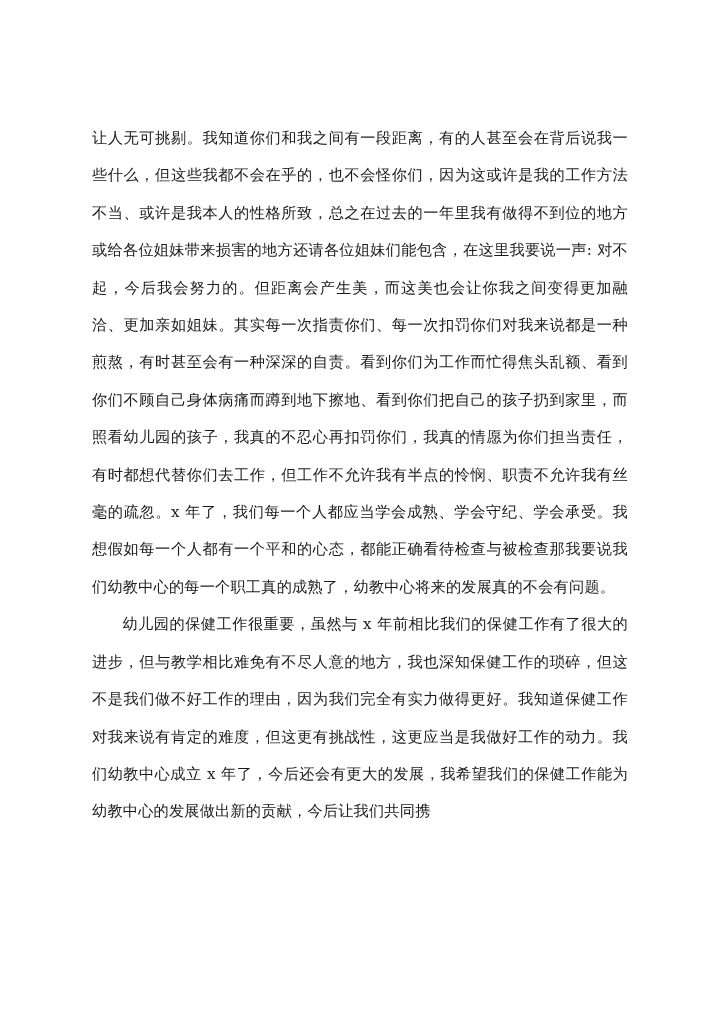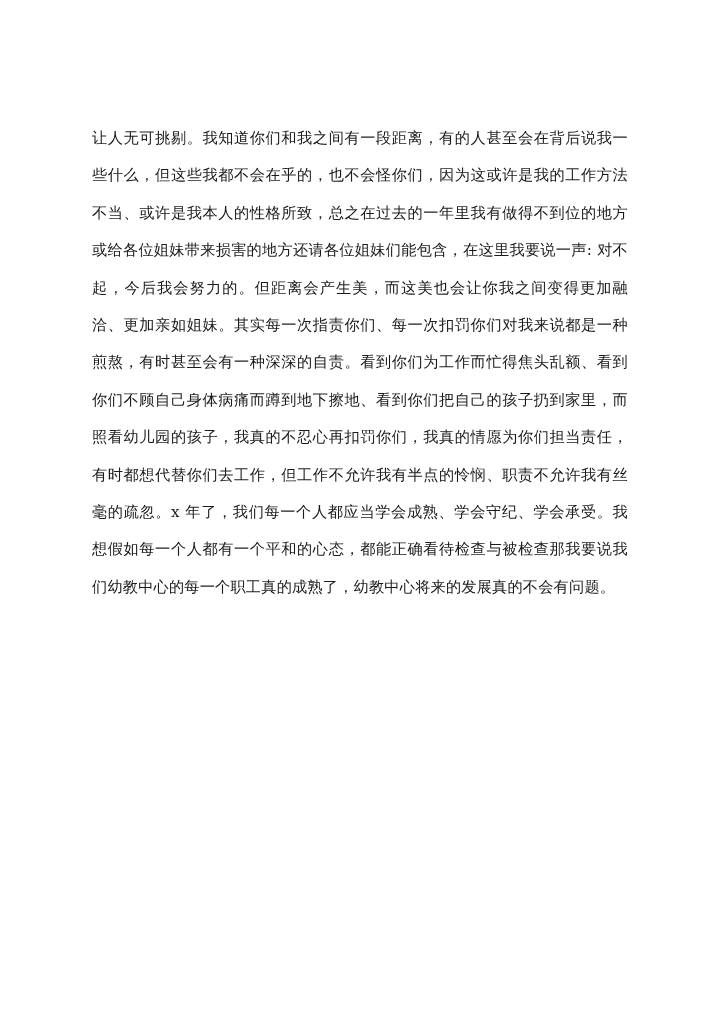--- a/index.html
+++ b/index.html
@@ -40,14 +40,15 @@
   .indent {
     text-indent: 2em;
   }
 </style>
 </head>
 <body>
 
 <div class="page">
   <div class="doc-body">
     <p class="para">让人无可挑剔。我知道你们和我之间有一段距离，有的人甚至会在背后说我一些什么，但这些我都不会在乎的，也不会怪你们，因为这或许是我的工作方法不当、或许是我本人的性格所致，总之在过去的一年里我有做得不到位的地方或给各位姐妹带来损害的地方还请各位姐妹们能包含，在这里我要说一声: 对不起，今后我会努力的。但距离会产生美，而这美也会让你我之间变得更加融洽、更加亲如姐妹。其实每一次指责你们、每一次扣罚你们对我来说都是一种煎熬，有时甚至会有一种深深的自责。看到你们为工作而忙得焦头乱额、看到你们不顾自己身体病痛而蹲到地下擦地、看到你们把自己的孩子扔到家里，而照看幼儿园的孩子，我真的不忍心再扣罚你们，我真的情愿为你们担当责任，有时都想代替你们去工作，但工作不允许我有半点的怜悯、职责不允许我有丝毫的疏忽。x 年了，我们每一个人都应当学会成熟、学会守纪、学会承受。我想假如每一个人都有一个平和的心态，都能正确看待检查与被检查那我要说我们幼教中心的每一个职工真的成熟了，幼教中心将来的发展真的不会有问题。</p>
+    <p class="para indent">幼儿园的保健工作很重要，虽然与 x 年前相比我们的保健工作有了很大的进步，但与教学相比难免有不尽人意的地方，我也深知保健工作的琐碎，但这不是我们做不好工作的理由，因为我们完全有实力做得更好。我知道保健工作对我来说有肯定的难度，但这更有挑战性，这更应当是我做好工作的动力。我们幼教中心成立 x 年了，今后还会有更大的发展，我希望我们的保健工作能为幼教中心的发展做出新的贡献，今后让我们共同携</p>
   </div>
 </div>
 
 </body></html>

